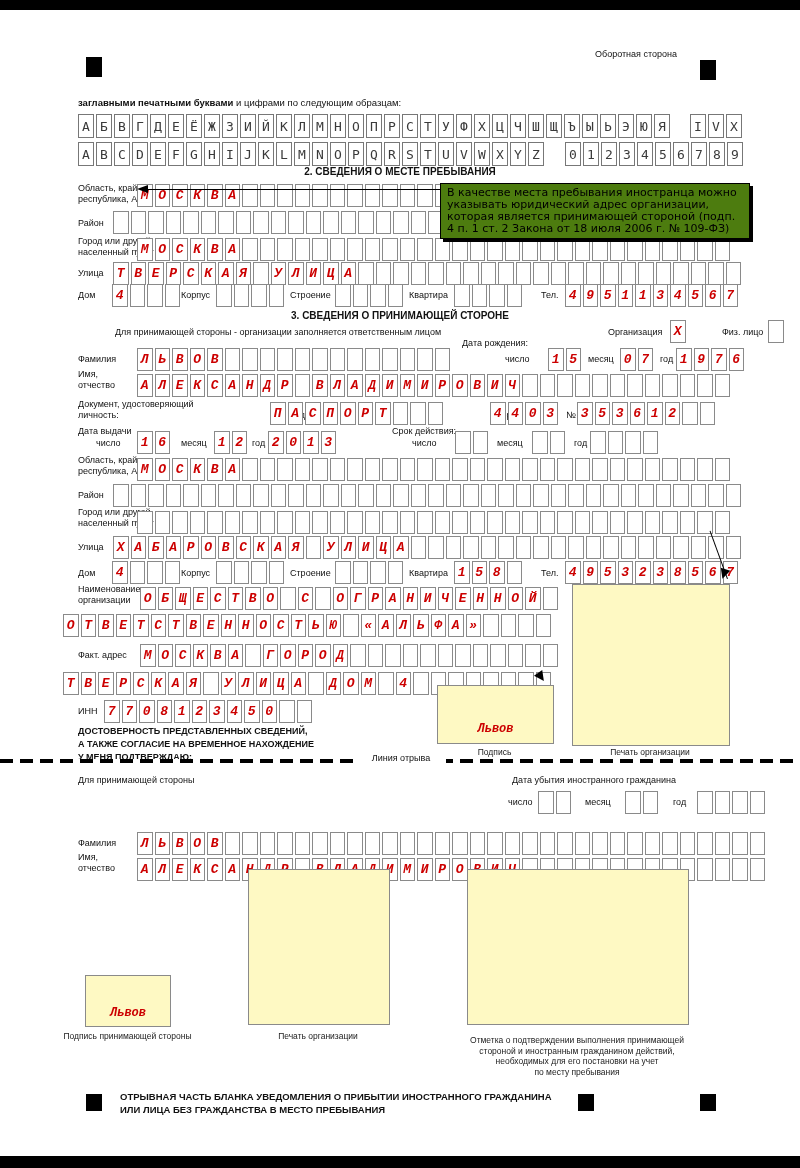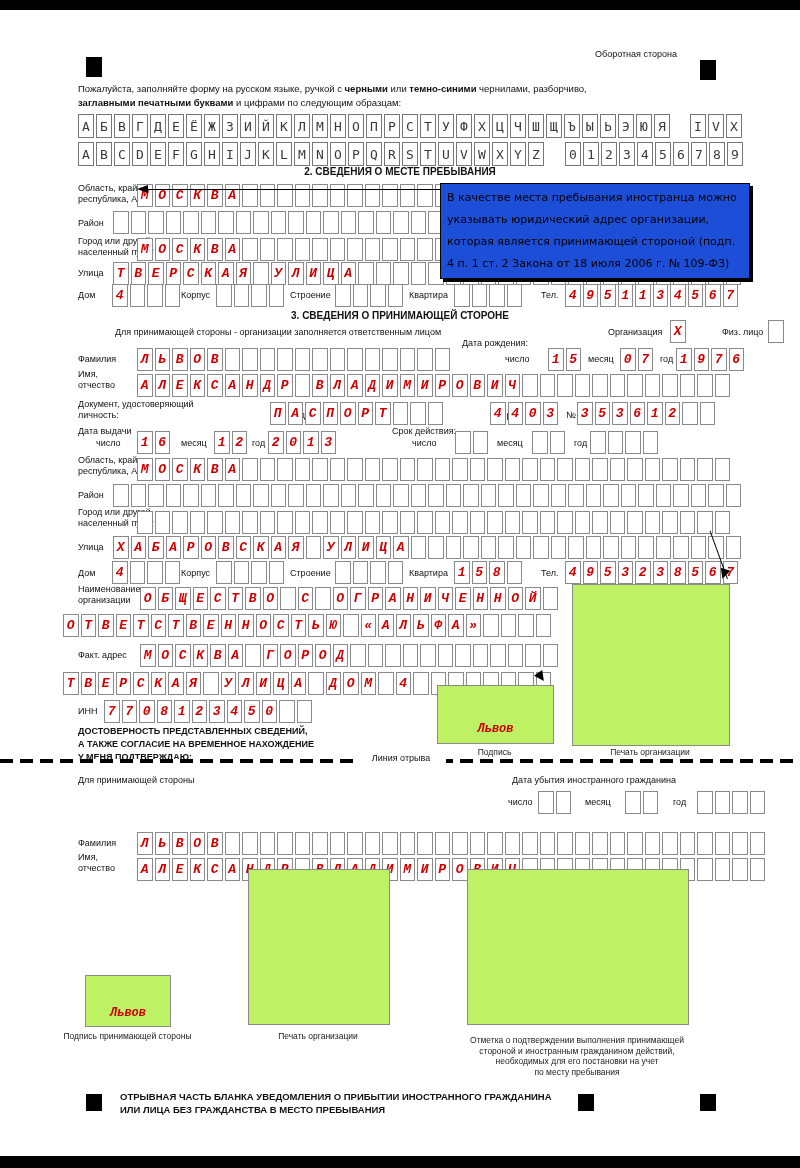--- a/index.html
+++ b/index.html
@@ -10,23 +10,23 @@
   .lbl{position:absolute;font-size:9px;line-height:10.5px;color:#111;white-space:nowrap;}
   .b{font-weight:bold;}
   .hdr{position:absolute;left:0;width:800px;text-align:center;font-size:10px;font-weight:bold;}
   .cells{position:absolute;display:flex;gap:2px;}
   .cell{box-sizing:content-box;width:13.5px;height:21px;border:1px solid #8a8a8a;background:#fff;
         display:flex;align-items:center;justify-content:center;
         font-family:"Liberation Mono",monospace;font-style:italic;font-weight:bold;
         font-size:13px;color:#cc0000;}
   .sample .cell{width:14px;height:22px;border-color:#777;color:#3a3a3a;
         font-family:"DejaVu Sans Mono",monospace;font-style:normal;font-weight:normal;font-size:13px;}
-  .callout{position:absolute;background:#1d4ed8;border:1px solid #000;box-shadow:3px 3px 0 #000;
-        font-family:"DejaVu Sans",sans-serif;font-size:11px;line-height:22px;padding:3px 6px;color:#000;}
-  .bigbox{position:absolute;border:1px solid #8a8a8a;background:#bef264;}
+  .callout{position:absolute;background:#4d7c0f;border:1px solid #000;box-shadow:3px 3px 0 #000;
+        font-family:"DejaVu Sans",sans-serif;font-size:11px;line-height:12px;padding:3px 6px;color:#000;}
+  .bigbox{position:absolute;border:1px solid #8a8a8a;background:#fef9c3;}
   .sig{position:absolute;width:100%;text-align:center;font-family:"Liberation Mono",monospace;
        font-style:italic;font-weight:bold;font-size:12px;color:#cc0000;}
   .boxlbl{position:absolute;font-size:8.5px;line-height:10.5px;text-align:center;color:#222;}
   .line{position:absolute;background:#000;height:1px;transform-origin:0 0;}
   .ah-left{position:absolute;width:0;height:0;border-top:4px solid transparent;
            border-bottom:4px solid transparent;border-right:11px solid #000;}
   .ah-down{position:absolute;width:0;height:0;border-left:5px solid transparent;
            border-right:5px solid transparent;border-top:10px solid #000;}
   .tear{position:absolute;left:0;top:759px;width:800px;height:4px;
         background:repeating-linear-gradient(90deg,#000 0 13px,#fff 13px 20px);}
@@ -37,21 +37,20 @@
 <body>
 
 <div id="stage">
   <div class="bar" style="top:0;height:10px;"></div>
   <div class="bar" style="top:1156px;height:12px;"></div>
 
   <div class="lbl" style="left:595px;top:49px;">Оборотная сторона</div>
   <div class="sq" style="left:86px;top:57px;width:16px;height:20px;"></div>
   <div class="sq" style="left:700px;top:60px;width:16px;height:20px;"></div>
 
-  <div class="lbl" style="left:78px;top:84px;font-size:9.5px;"><span>Пожалуйста, заполняйте форму на русском языке, ручкой с </span><span class="b">черными</span><span> или </span><span class="b">темно-синими</span><span> чернилами, разборчиво,</span></div>
   <div class="lbl" style="left:78px;top:98px;font-size:9.5px;"><span class="b">заглавными печатными буквами</span><span> и цифрами по следующим образцам:</span></div>
 
   <div class="cells sample" style="left:78px;top:114px;">
       <span class="cell">А</span>
       <span class="cell">Б</span>
       <span class="cell">В</span>
       <span class="cell">Г</span>
       <span class="cell">Д</span>
       <span class="cell">Е</span>
       <span class="cell">Ё</span>

